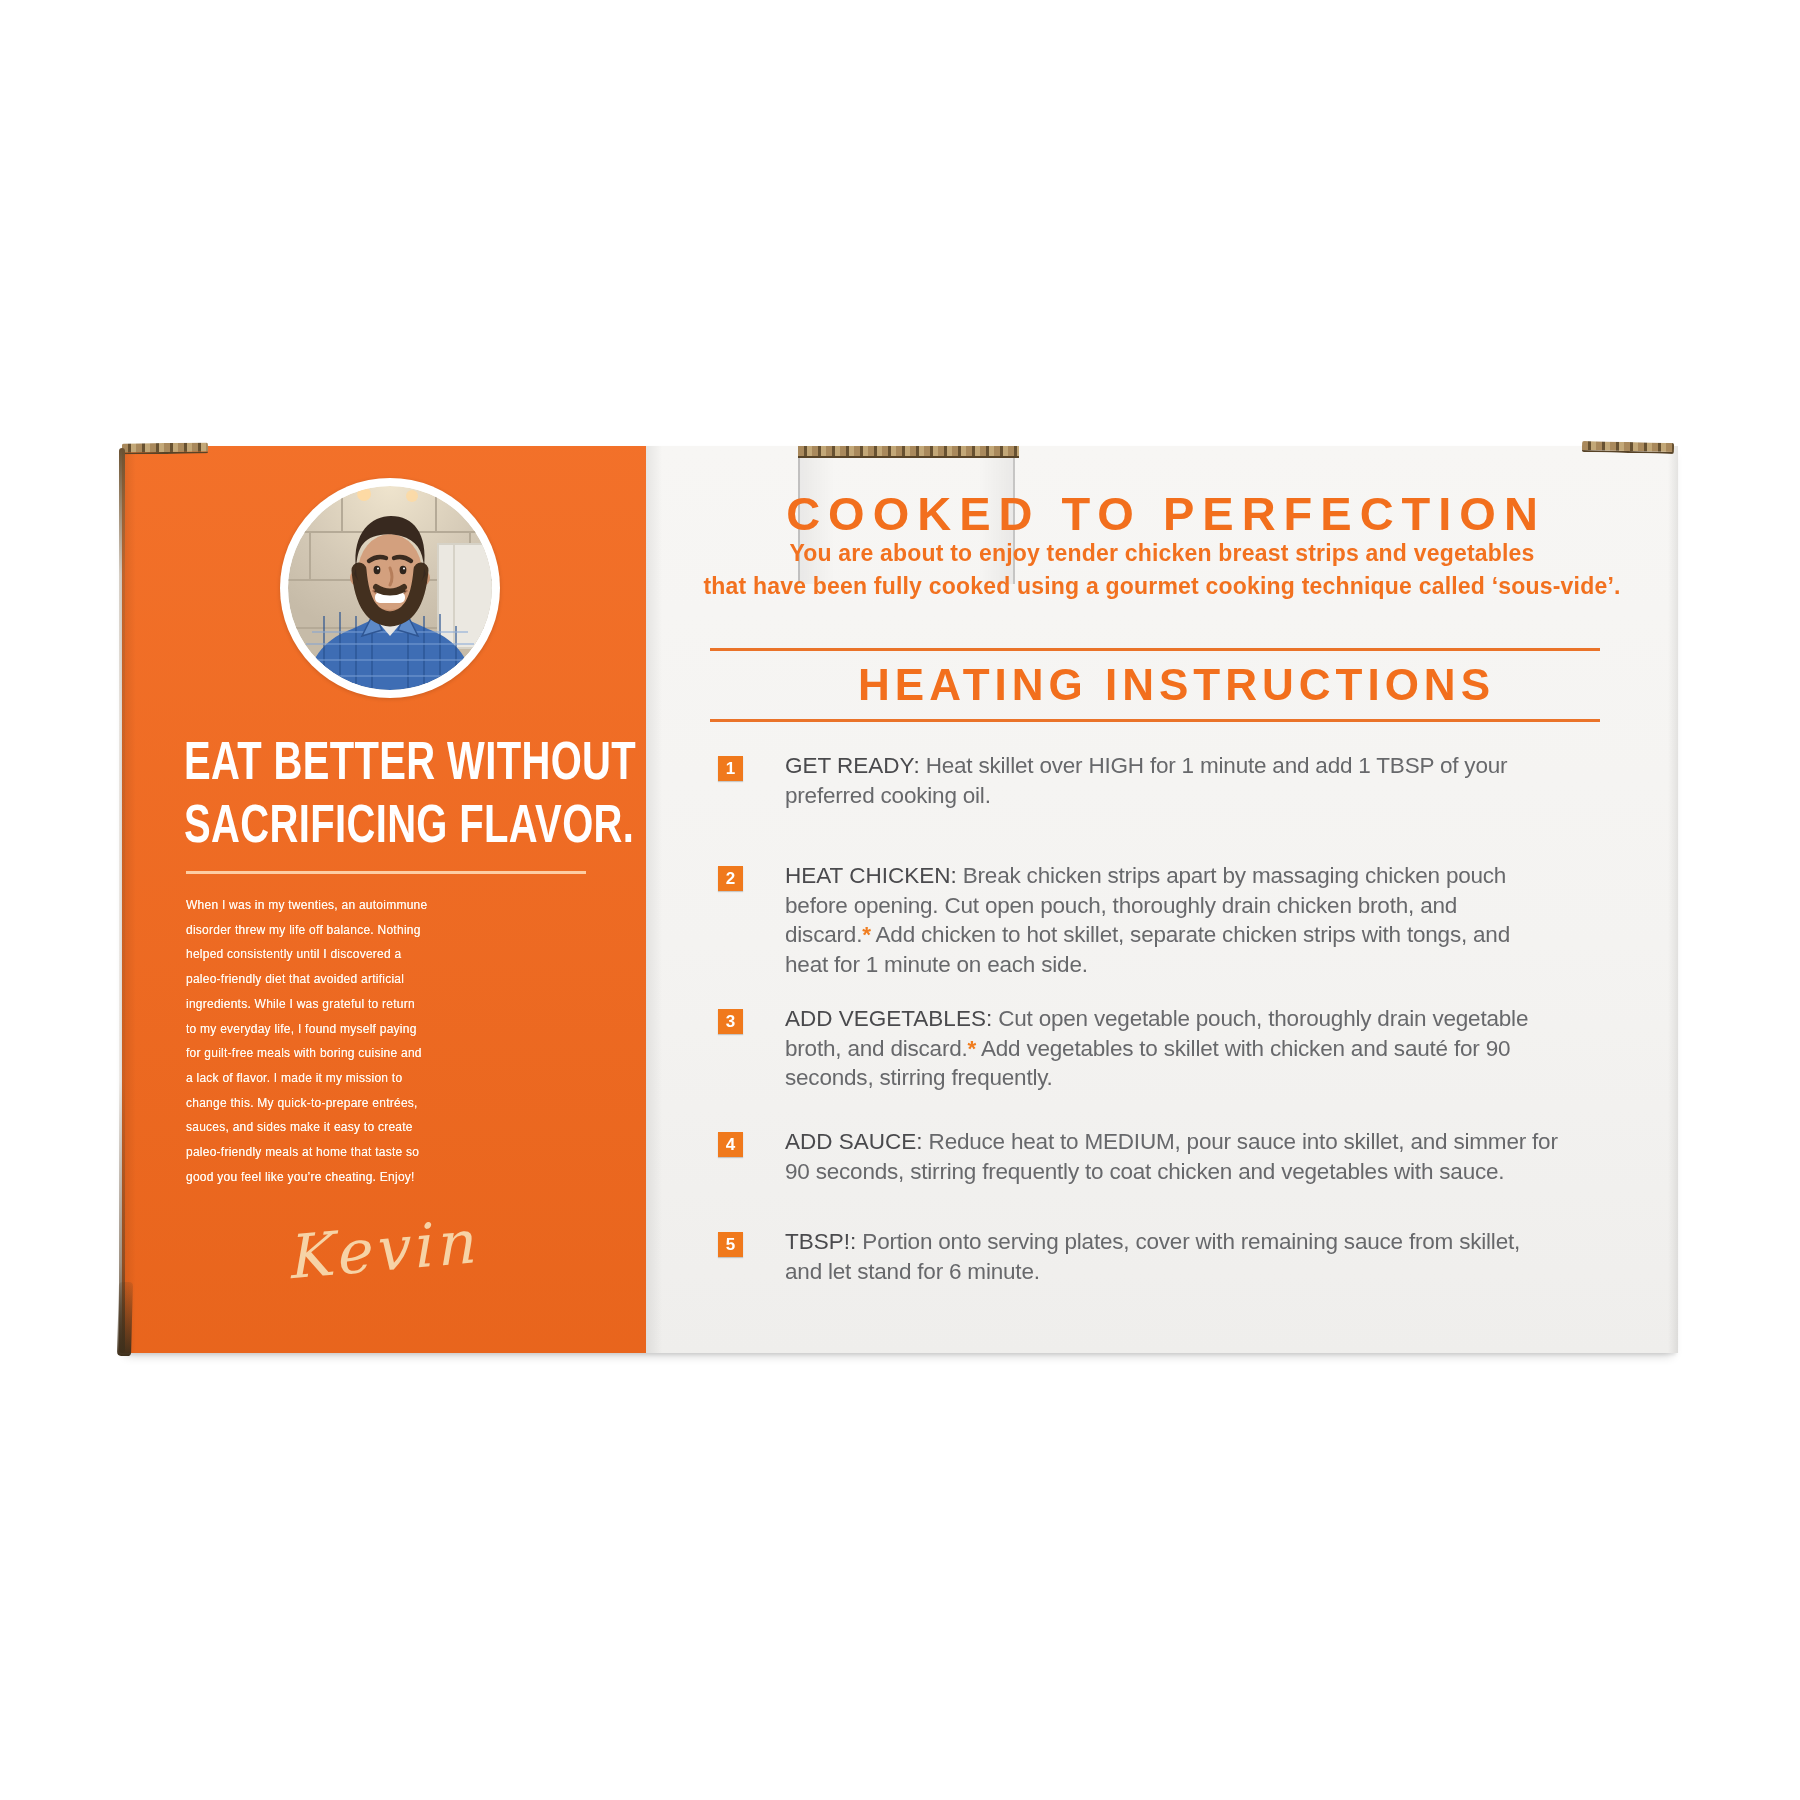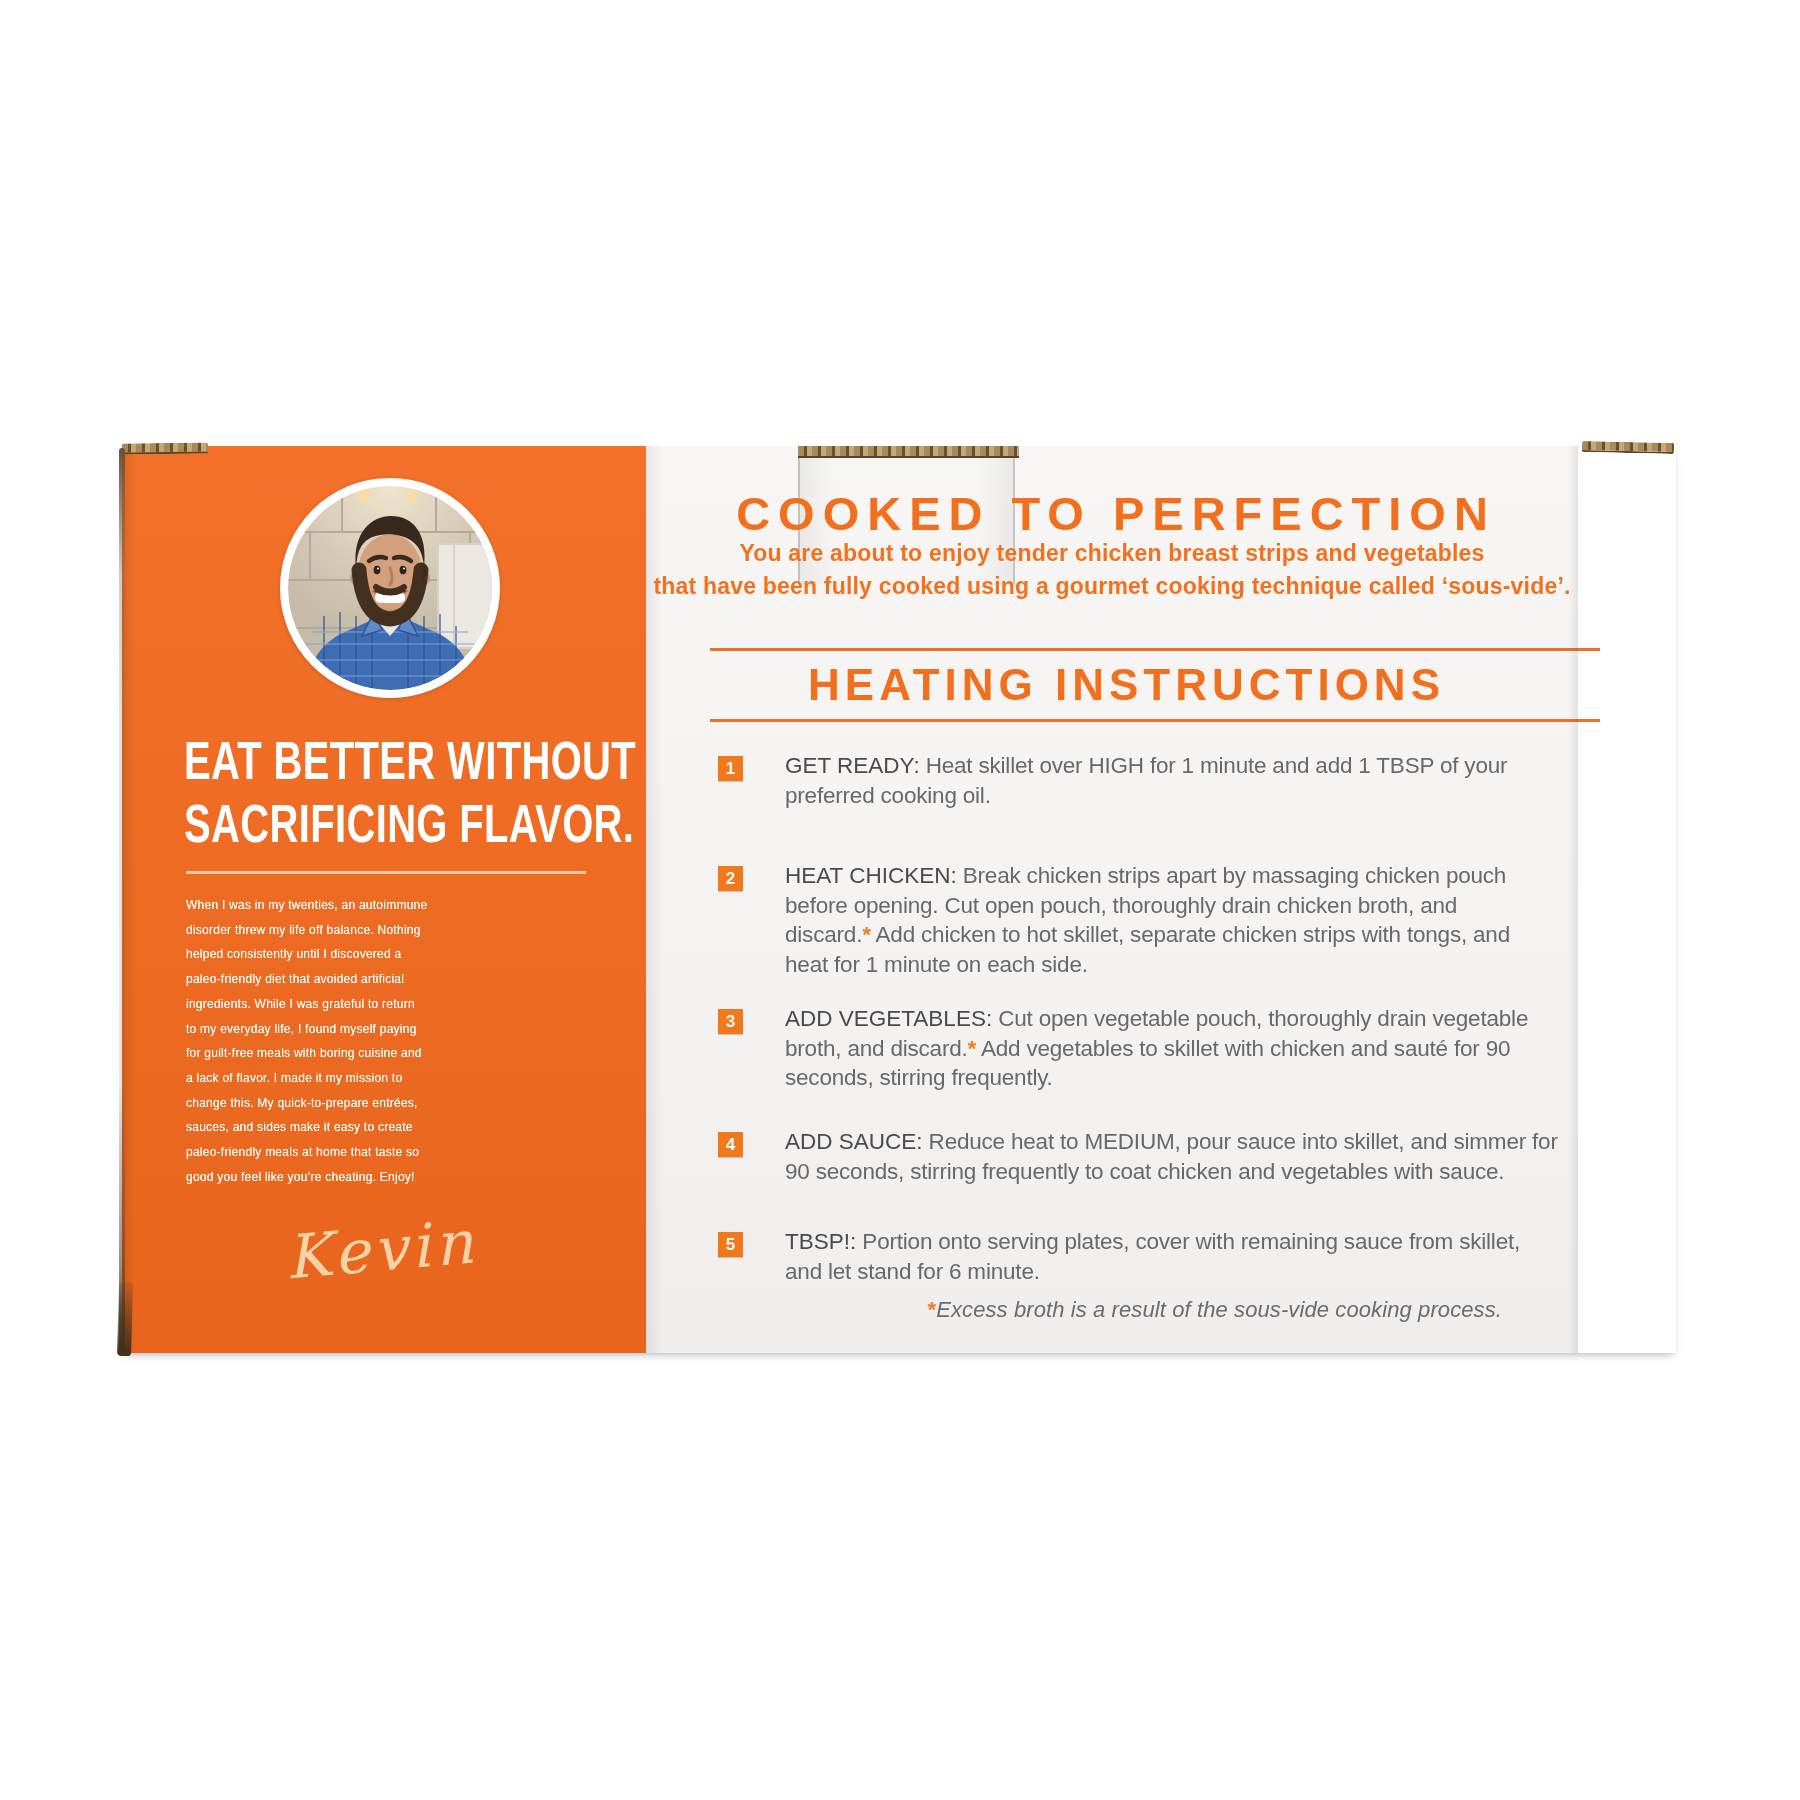--- a/index.html
+++ b/index.html
@@ -44,21 +44,21 @@
 
   .bio { position:absolute; left:64px; top:447px; width:452px; color:#FEF8F0;
     font-size:12px; line-height:24.7px; letter-spacing:.25px; white-space:pre-line;
     text-shadow:0 0 .6px rgba(255,248,240,.9); }
 
   .signature { position:absolute; left:64px; top:768px; width:400px; text-align:center;
     font-family:"DejaVu Serif", serif; font-style:italic; font-size:60px; color:#F6D3A6;
     transform:rotate(-5deg) skewX(-4deg); letter-spacing:4px; }
 
   
-  .panel-white { position:absolute; left:524px; top:0; width:932px; height:907px;
+  .panel-white { position:absolute; left:524px; top:0; width:1032px; height:907px;
     background:linear-gradient(180deg,#F7F6F4 0%, #F4F3F1 55%, #EFEEEC 100%); }
   .panel-white::before { content:""; position:absolute; left:0; top:0; width:16px; height:100%;
     background:linear-gradient(90deg, rgba(0,0,0,.07), rgba(0,0,0,0)); }
   .panel-white::after { content:""; position:absolute; right:0; top:0; width:10px; height:100%;
     background:linear-gradient(270deg, rgba(0,0,0,.08), rgba(0,0,0,0)); }
 
   
   .notch { position:absolute; left:152px; top:0; width:217px; height:138px;
     border-left:2px solid rgba(90,90,90,.28); border-right:2px solid rgba(90,90,90,.25);
     background:linear-gradient(90deg, rgba(0,0,0,.05), rgba(0,0,0,0) 16%, rgba(0,0,0,0) 84%, rgba(0,0,0,.05)); }
@@ -262,16 +262,15 @@
 90 seconds, stirring frequently to coat chicken and vegetables with sauce.</span></div>
   </div>
 
   <div class="step">
     <div class="step-badge">5</div>
     <div class="step-text"><span class="step-label">TBSP!:</span><span> Portion onto serving plates, cover with remaining sauce from skillet,
 and let stand for 6 minute.</span></div>
   </div>
 </div>
 
-      <div class="footnote"><span class="star">*</span><span>Excess broth is a result of the sous-vide cooking process.</span></div>
     </div>
   </div>
 </div>
 
 </body></html>

